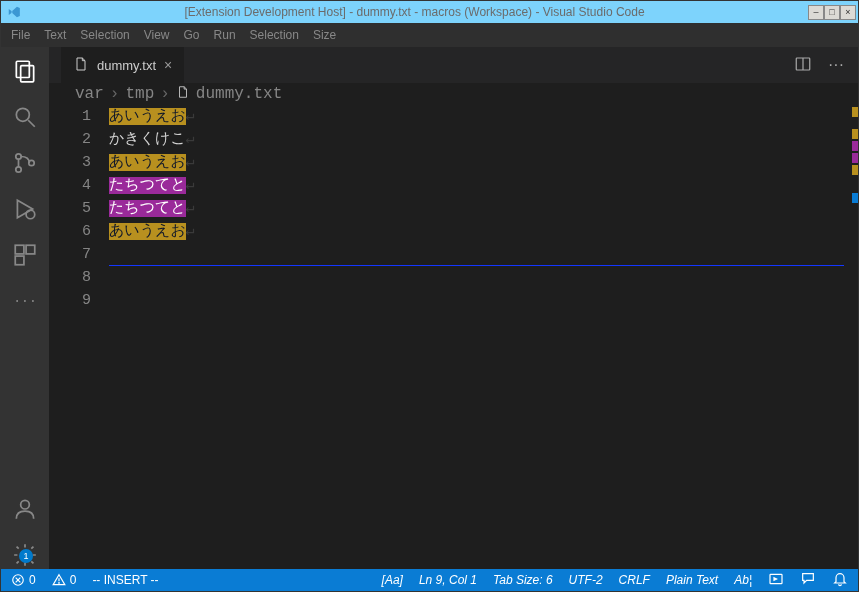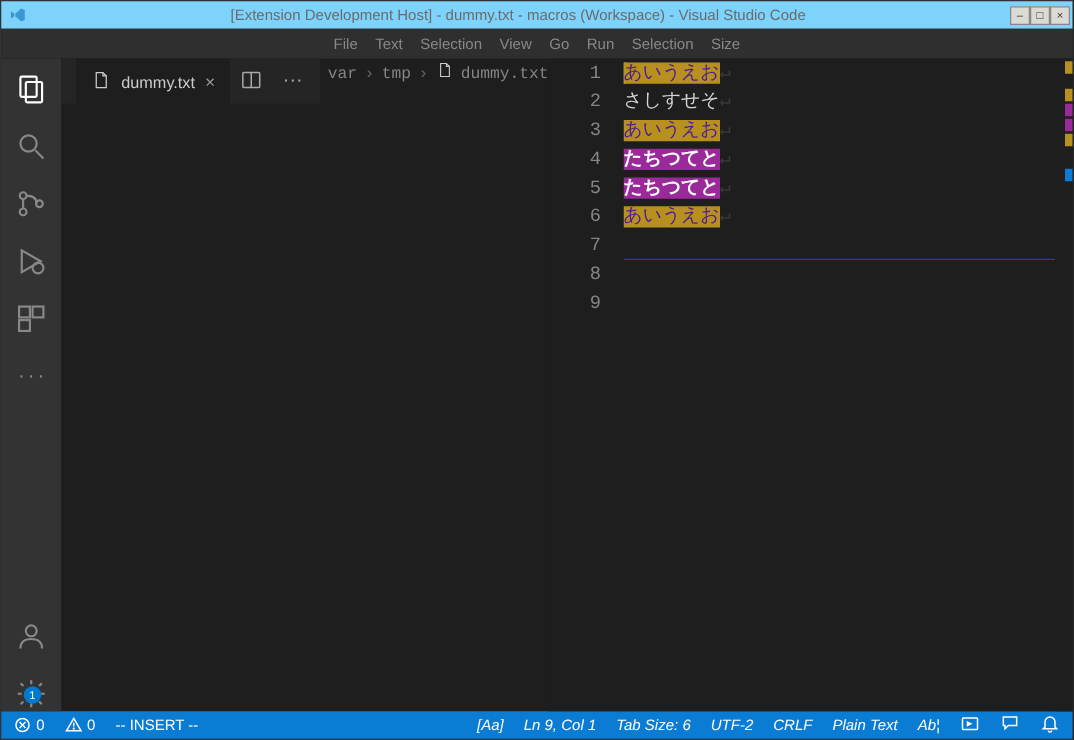--- a/index.html
+++ b/index.html
@@ -3,42 +3,42 @@
 <meta charset="utf-8">
 <style>
   * { margin: 0; padding: 0; box-sizing: border-box; }
   body { width: 859px; height: 592px; font-family: "Consolas","Courier New",monospace; font-size: 13px; background:#1e1e1e; overflow:hidden; }
   .window { width:100%; height:100%; display:flex; flex-direction:column; border:1px solid #333; }
   .titlebar { height:22px; background:#7dd3fc; display:flex; align-items:center; justify-content:space-between; padding:0 2px; color:#6b6b6b; font-family:sans-serif; font-size:12px; }
   .titlebar .left { display:flex; align-items:center; gap:4px; padding-left:4px;}
   .titlebar .center { flex:1; text-align:center; }
   .winbtns { display:flex; gap:0; }
   .winbtn { width:16px; height:15px; border:1px solid #888; background:#dcdad5; display:flex; align-items:center; justify-content:center; font-size:9px; color:#333; }
-  .menubar { height:24px; background:#2f2f2f; display:flex; align-items:center; gap:14px; padding:0 10px; color:#888; font-family:sans-serif; font-size:12px;justify-content:center; }
+  .menubar { height:24px; background:#2f2f2f; display:flex; align-items:center; gap:14px; padding:0 10px; color:#888; font-family:sans-serif; font-size:12px; }
   .menubar span { }
   .main { flex:1; display:flex; background:#1e1e1e; min-height:0; }
   .activity { width:48px; background:#333333; display:flex; flex-direction:column; align-items:center; padding-top:10px; gap:18px; color:#888; position:relative;}
   .activity .icon { width:28px; height:28px; display:flex; align-items:center; justify-content:center; cursor:pointer; }
   .activity svg { stroke:#888; fill:none; stroke-width:1.6; }
   .activity .icon.active svg { stroke:#fff; }
   .activity .spacer { flex:1; }
   .activity .badge { position:absolute; bottom:6px; right:6px; width:14px; height:14px; border-radius:50%; background:#007acc; color:#fff; font-size:9px; display:flex; align-items:center; justify-content:center; font-family:sans-serif;}
-  .editor-col { flex:1; display:flex; flex-direction:row; min-width:0; }
+  .editor-col { flex:1; display:flex; flex-direction:column; min-width:0; }
   .tabrow { height:36px; background:#252526; display:flex; align-items:center; padding-left:12px; gap:8px; color:#ccc; font-family:sans-serif; font-size:13px; position:relative;}
   .tab { background:#1e1e1e; height:36px; display:flex; align-items:center; gap:8px; padding:0 12px; }
   .tab .close { color:#999; font-size:14px; }
   .tabactions { margin-left:auto; display:flex; align-items:center; gap:16px; padding-right:14px; color:#aaa;}
-  .breadcrumb { height:22px; display:flex; align-items:center; gap:6px; padding-left:6px; color:#858585; font-size:13px;}
+  .breadcrumb { height:22px; display:flex; align-items:center; gap:6px; padding-left:26px; color:#858585; font-size:16px;}
   .breadcrumb .sep { color:#666; }
   .editor { flex:1; display:flex; font-size:15px; line-height:23px; position:relative; background:#1e1e1e; }
   .gutter { width:60px; text-align:right; padding-right:18px; color:#858585; }
   .code { position:relative; flex:1; color:#d4d4d4; }
   .line { height:23px; white-space:pre; }
-  .hl-yellow { background:#b8901f; color:#4c1d95; }
-  .hl-purple { background:#9a2a9a; color:#fff;font-weight:bold; }
+  .hl-yellow { background:#b8901f; color:#0f172a; }
+  .hl-purple { background:#9a2a9a; color:#fff; }
   .cursor { display:inline-block; width:2px; height:17px; background:#aeafad; vertical-align:middle; margin-right:-2px;}
   .currentline { border-bottom:1px solid #1336ff; }
   .ws { color:#3a3a3a; }
   .minimap { width:14px; background:#1e1e1e; position:relative; }
   .mmk { position:absolute; right:0; width:6px; height:10px; }
   .statusbar { height:22px; background:#0a7cd4; color:#fff; display:flex; align-items:center; font-family:sans-serif; font-size:12px; padding:0 10px; gap:16px;}
   .statusbar .right { margin-left:auto; display:flex; gap:16px; align-items:center;font-style:italic;}
   .sicon { display:inline-flex; align-items:center; gap:4px;}
   .fileicon svg { stroke:#ccc; fill:none; stroke-width:1.5;}
 </style>
@@ -162,21 +162,21 @@
             <div class="line">3</div>
             <div class="line">4</div>
             <div class="line">5</div>
             <div class="line">6</div>
             <div class="line">7</div>
             <div class="line">8</div>
             <div class="line">9</div>
           </div>
         <div class="code" id="code">
             <div class="line"><span class="cursor"></span><span class="hl-yellow">あいうえお</span><span class="ws">↵</span></div>
-            <div class="line">さしすせそ<span class="ws">↵</span></div>
+            <div class="line">かきくけこ<span class="ws">↵</span></div>
             <div class="line"><span class="hl-yellow">あいうえお</span><span class="ws">↵</span></div>
             <div class="line"><span class="hl-purple">たちつてと</span><span class="ws">↵</span></div>
             <div class="line"><span class="hl-purple">たちつてと</span><span class="ws">↵</span></div>
             <div class="line"><span class="hl-yellow">あいうえお</span><span class="ws">↵</span></div>
             <div class="line currentline"></div>
           </div>
         <div class="minimap" id="minimap">
             <div class="mmk" style="top: 2px; background: rgb(184, 144, 31);"></div>
             <div class="mmk" style="top: 24px; background: rgb(184, 144, 31);"></div>
             <div class="mmk" style="top: 36px; background: rgb(154, 42, 154);"></div>

